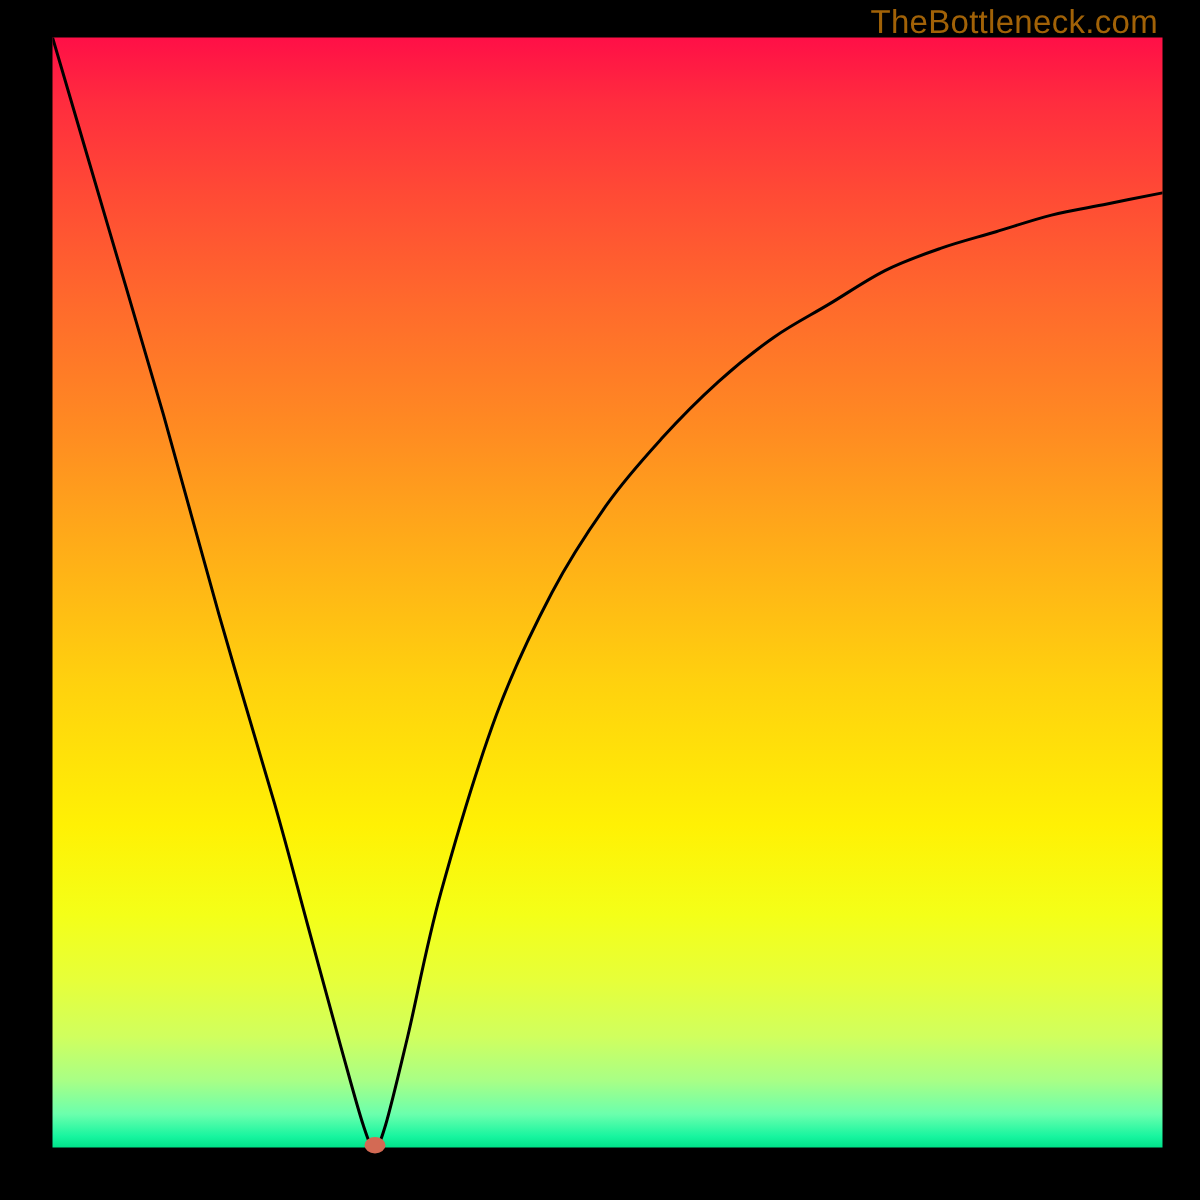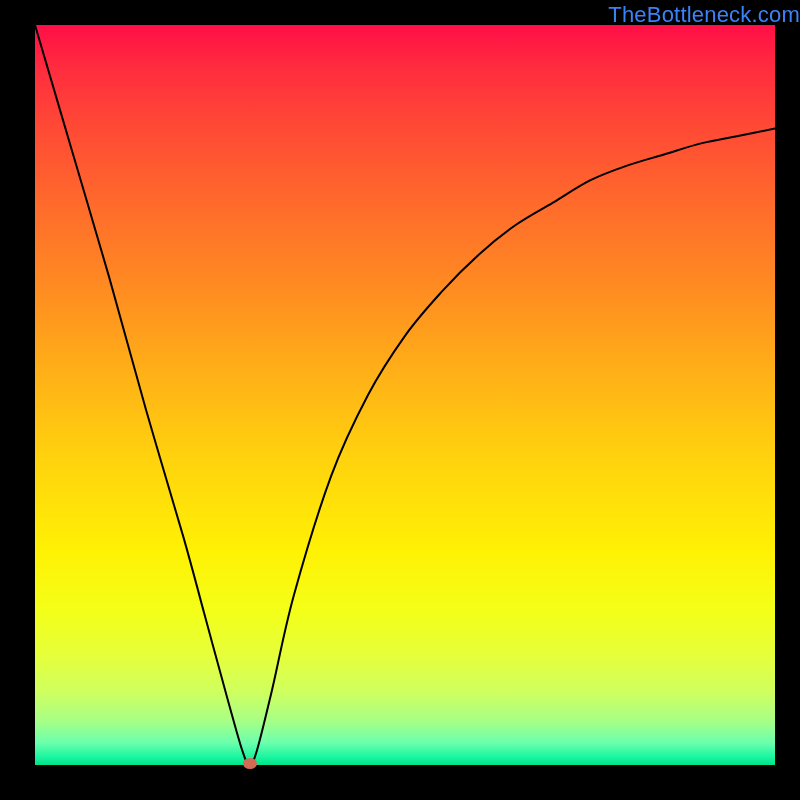--- a/index.html
+++ b/index.html
@@ -13,24 +13,24 @@
   }
   .frame {
     position: relative;
     width: 800px;
     height: 800px;
     background: #000;
   }
   .watermark {
     position: absolute;
     top: 2px;
-    right: 0;
+    right: 28px;
     font-size: 22px;
     font-weight: 500;
-    color: #3b82f6;
+    color: #a16207;
     letter-spacing: 0.2px;
     z-index: 20;
   }
   .plot-area {
     position: absolute;
     left: 35px;
     top: 25px;
     width: 740px;
     height: 740px;
     

